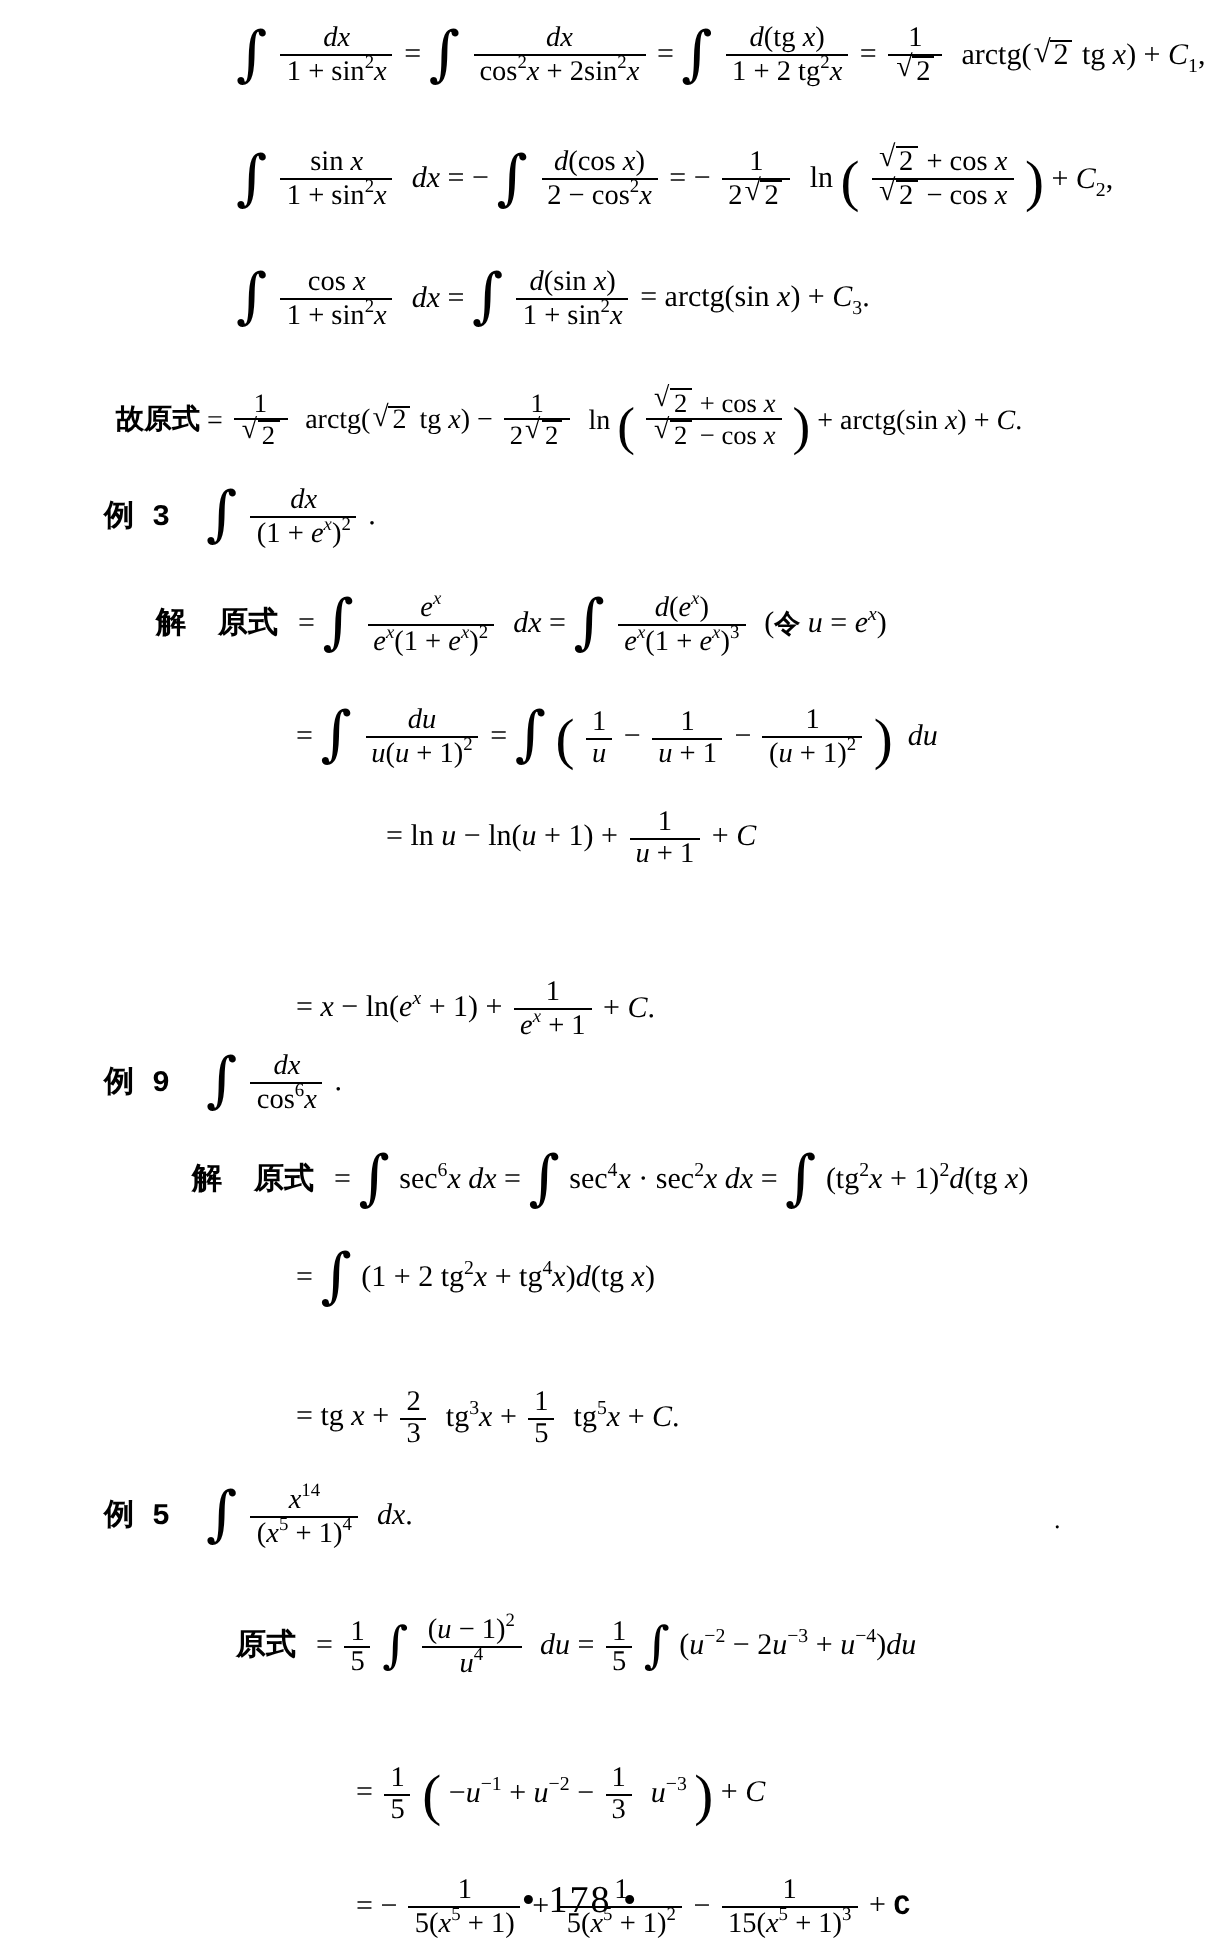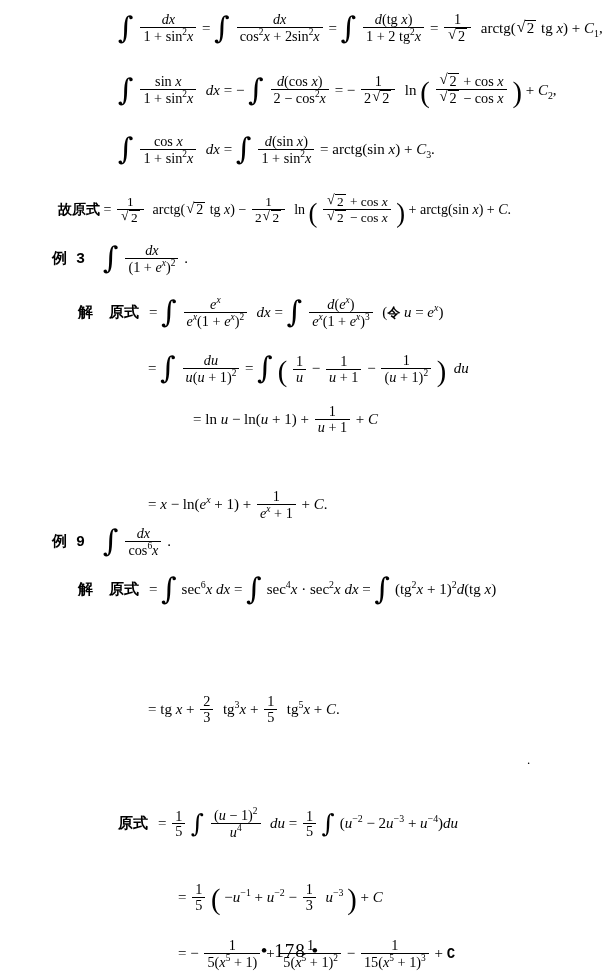--- a/index.html
+++ b/index.html
@@ -248,43 +248,56 @@
 
   <div class="line" style="left:52px; top:526px;">
     <span class="label">例 9</span>
     <span class="math" style="margin-left:14px;">
       <span class="intg">∫</span>
       <span class="frac"><span class="num"><span class="it">dx</span></span><span class="den">cos<sup class="exp">6</sup><span class="it">x</span></span></span>
       <span class="rm">.</span>
     </span>
   </div>
 
-  <div class="line" style="left:78px; top:580px;">
+  <div class="line" style="left:96px; top:580px;">
     <span class="label">解</span>
     <span class="cjk" style="margin-left:12px;">原式</span>
     <span class="math" style="margin-left:6px;">
       <span class="rm">= </span>
       <span class="intg">∫</span>
       <span class="rm">sec<sup class="exp">6</sup><span class="it">x dx</span> = </span>
       <span class="intg">∫</span>
       <span class="rm">sec<sup class="exp">4</sup><span class="it">x</span> · sec<sup class="exp">2</sup><span class="it">x dx</span> = </span>
       <span class="intg">∫</span>
       <span class="rm">(tg<sup class="exp">2</sup><span class="it">x</span> + 1)<sup class="exp">2</sup><span class="it">d</span>(tg <span class="it">x</span>)</span>
     </span>
   </div>
 
+  <div class="line math" style="left:148px; top:630px;">
+    <span class="rm">= </span>
+    <span class="intg">∫</span>
+    <span class="rm">(1 + 2 tg<sup class="exp">2</sup><span class="it">x</span> + tg<sup class="exp">4</sup><span class="it">x</span>)<span class="it">d</span>(tg <span class="it">x</span>)</span>
+  </div>
 
   <div class="line math" style="left:148px; top:682px;margin-top:12px;">
     <span class="rm">= tg <span class="it">x</span> + </span>
     <span class="frac"><span class="num">2</span><span class="den">3</span></span>
     <span class="rm">&nbsp;tg<sup class="exp">3</sup><span class="it">x</span> + </span>
     <span class="frac"><span class="num">1</span><span class="den">5</span></span>
     <span class="rm">&nbsp;tg<sup class="exp">5</sup><span class="it">x</span> + <span class="it">C</span>.</span>
   </div>
 
+  <div class="line" style="left:52px; top:742px;">
+    <span class="label">例 5</span>
+    <span class="math" style="margin-left:14px;">
+      <span class="intg">∫</span>
+      <span class="frac"><span class="num"><span class="it">x</span><sup class="exp">14</sup></span><span class="den">(<span class="it">x</span><sup class="exp">5</sup> + 1)<sup class="exp">4</sup></span></span>
+      <span class="rm">&nbsp;<span class="it">dx</span>.</span>
+    </span>
+  </div>
   <span class="dotmark" style="left:527px; top:752px;">.</span>
 
 
   <div class="line" style="left:118px; top:807px;">
     <span class="cjk">原式</span>
     <span class="math" style="margin-left:6px;">
       <span class="rm">= </span>
       <span class="frac"><span class="num">1</span><span class="den">5</span></span>
       <span class="intg-sm">∫</span>
       <span class="frac"><span class="num">(<span class="it">u</span> − 1)<sup class="exp">2</sup></span><span class="den"><span class="it">u</span><sup class="exp">4</sup></span></span>

